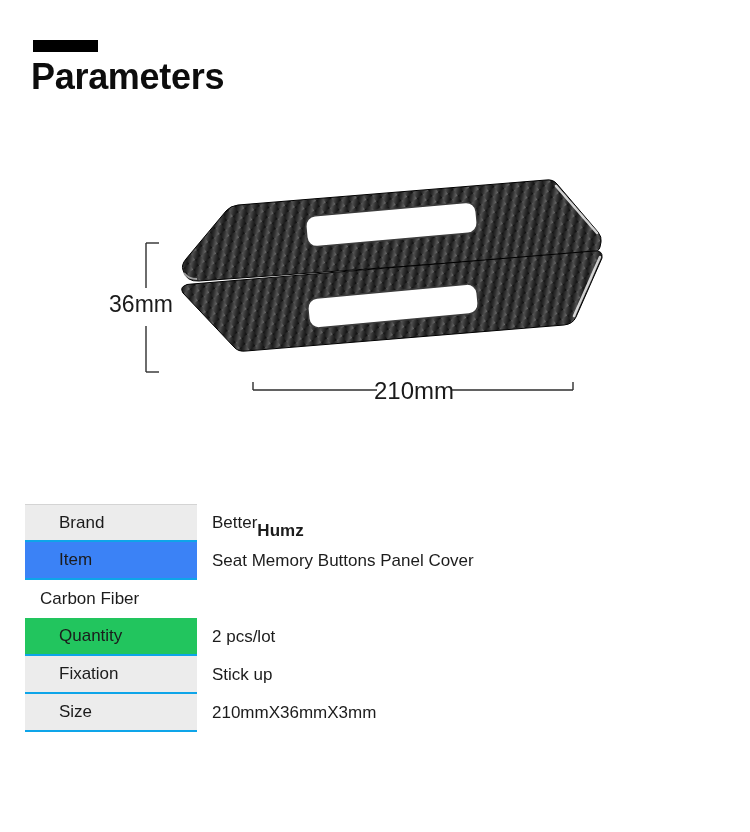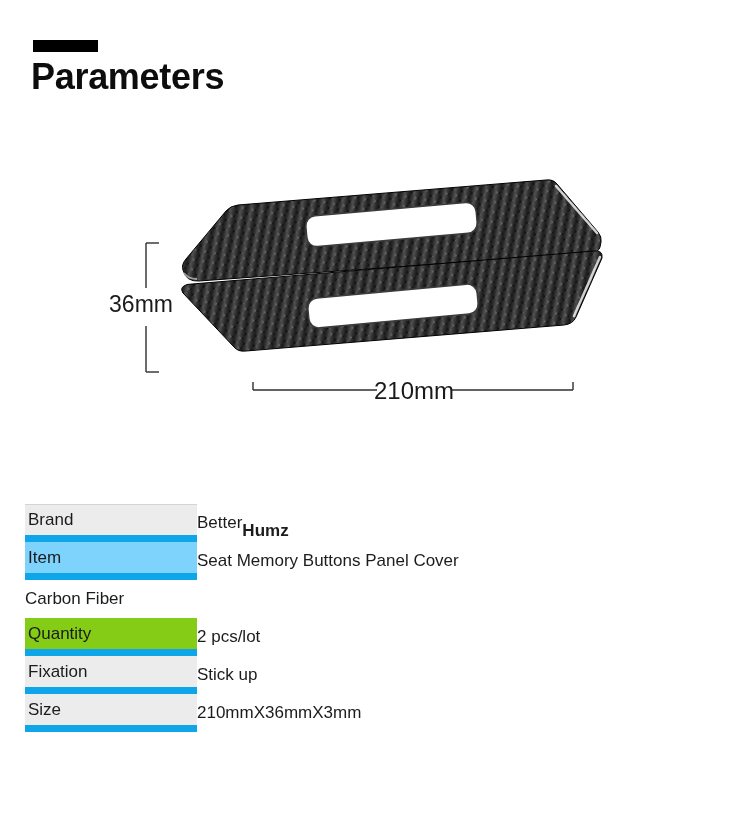--- a/index.html
+++ b/index.html
@@ -48,33 +48,33 @@
     position: absolute;
     left: 25px;
     top: 504px;
     width: 700px;
   }
   .spec-row { display: flex; height: 38px; }
   .label-cell {
     width: 172px;
     box-sizing: border-box;
     background: #ececec;
-    border-bottom: 7px solid #0ea5e9;
+    border-bottom: 2px solid #0ea5e9;
     display: flex;
     align-items: center;
-    padding-left: 3px;
+    padding-left: 34px;
     font-size: 17px;
     color: #1b1b1b;
   }
   .spec-row:first-child .label-cell { border-top: 1px solid #d4d4d4; }
   .value-cell {
     flex: 1;
     display: flex;
     align-items: center;
-    padding-left: 0;
+    padding-left: 15px;
     font-size: 17px;
     color: #1c1c1c;
   }
   .value-bold { font-weight: 700; margin-top: 15px; }
 </style>
 </head>
 <body>
 
 <div class="page">
 
@@ -137,31 +137,31 @@
 
     <div class="spec-row">
       <div class="label-cell" style="background-color: rgb(236, 236, 236);">Brand</div>
       <div class="value-cell">
         <span>Better</span>
           <span class="value-bold">Humz</span>
       </div>
     </div>
 
     <div class="spec-row">
-      <div class="label-cell" style="background-color: #7dd3fc;">Item</div>
+      <div class="label-cell" style="background-color: #3b82f6;">Item</div>
       <div class="value-cell">Seat Memory Buttons Panel Cover</div>
     </div>
 
 
     <div class="spec-row">
       <div class="value-cell">Carbon Fiber</div>
     </div>
 
     <div class="spec-row">
-      <div class="label-cell" style="background-color: #84cc16;">Quantity</div>
+      <div class="label-cell" style="background-color: #22c55e;">Quantity</div>
       <div class="value-cell">2 pcs/lot</div>
     </div>
 
     <div class="spec-row">
       <div class="label-cell" style="background-color: rgb(236, 236, 236);">Fixation</div>
       <div class="value-cell">Stick up</div>
     </div>
 
     <div class="spec-row">
       <div class="label-cell" style="background-color: rgb(236, 236, 236);">Size</div>

